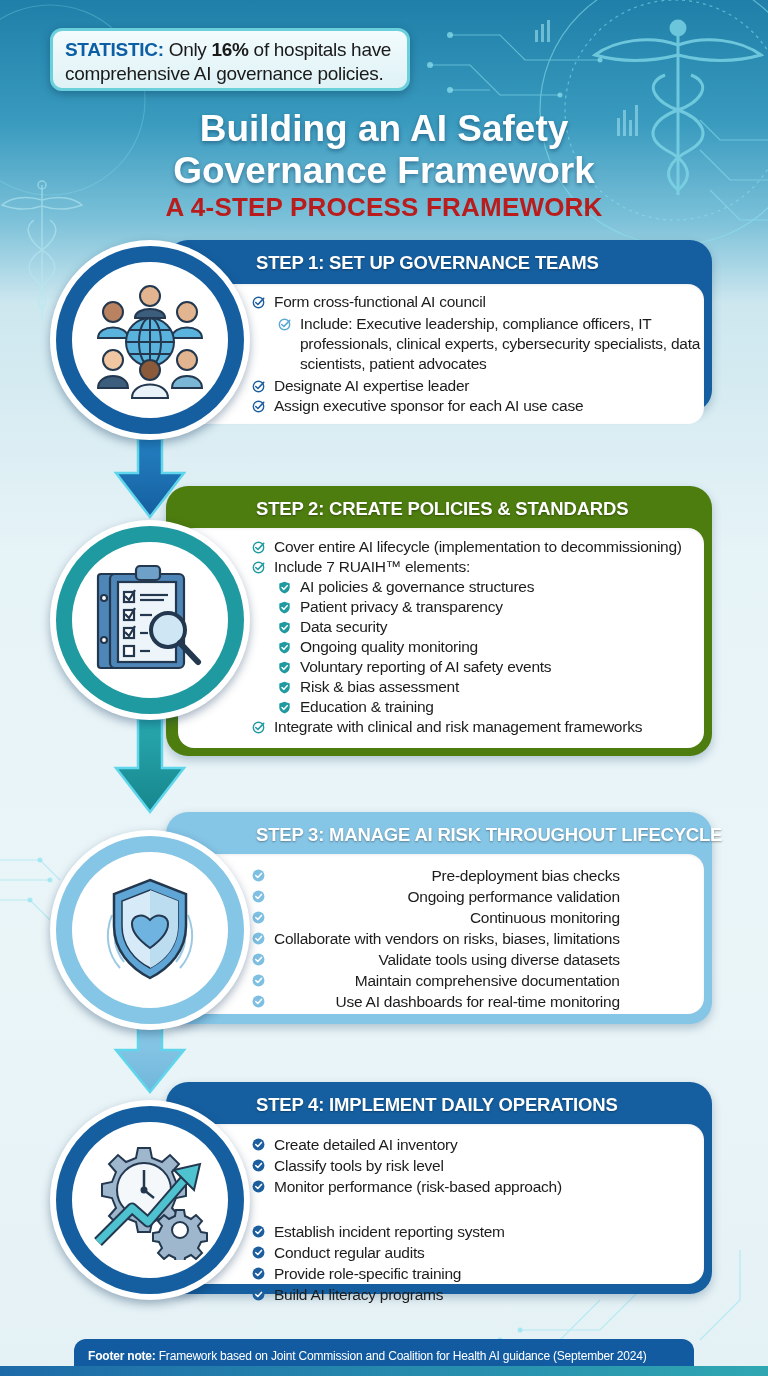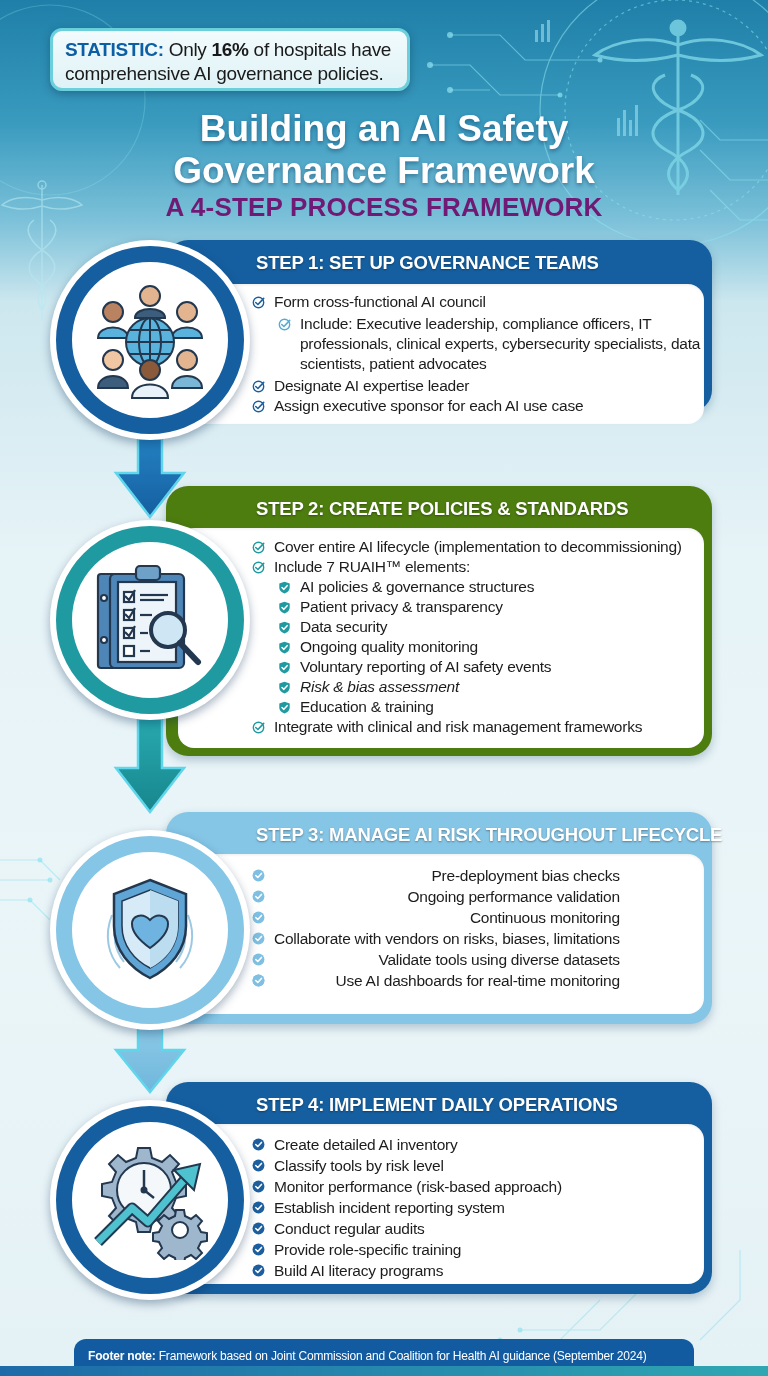--- a/index.html
+++ b/index.html
@@ -20,21 +20,21 @@
   }
   .stat-box .lbl { color: #0c5fa5; font-weight: 700; }
   .stat-box .num { font-weight: 700; }
   .title {
     position: absolute; left: 0; width: 768px; top: 108px; text-align: center;
     color: #ffffff; font-weight: 700; font-size: 37px; line-height: 42px;
     text-shadow: 0 2px 4px rgba(0,40,80,.45);
   }
   .subtitle {
     position: absolute; left: 0; width: 768px; top: 192px; text-align: center;
-    color: #701a75; font-weight: 700; font-size: 26px; letter-spacing: 0.2px;
+    color: #b91c1c; font-weight: 700; font-size: 26px; letter-spacing: 0.2px;
   }
   .step { position: absolute; }
   .panel {
     position: absolute; border-radius: 22px;
     box-shadow: 0 4px 10px rgba(0,50,90,.25);
   }
   .panel-head {
     position: absolute; left: 90px; top: 12px; color: #fff; font-weight: 700;
     font-size: 18.5px; letter-spacing: -0.2px; text-shadow: 0 1px 2px rgba(0,0,0,.35);
     white-space: nowrap;
@@ -230,21 +230,21 @@
           </svg><span>Patient privacy &amp; transparency</span></div>
       <div class="li" style="margin-left:26px;"><svg class="chk" style="color:#1f9aa0">
             <use href="#chk-shield"></use>
           </svg><span>Data security</span></div>
       <div class="li" style="margin-left:26px;"><svg class="chk" style="color:#1f9aa0">
             <use href="#chk-shield"></use>
           </svg><span>Ongoing quality monitoring</span></div>
       <div class="li" style="margin-left:26px;"><svg class="chk" style="color:#1f9aa0">
             <use href="#chk-shield"></use>
           </svg><span>Voluntary reporting of AI safety events</span></div>
-      <div class="li" style="margin-left:26px;font-style:italic;"><svg class="chk" style="color:#1f9aa0">
+      <div class="li" style="margin-left:26px;"><svg class="chk" style="color:#1f9aa0">
             <use href="#chk-shield"></use>
           </svg><span>Risk &amp; bias assessment</span></div>
       <div class="li" style="margin-left:26px;"><svg class="chk" style="color:#1f9aa0">
             <use href="#chk-shield"></use>
           </svg><span>Education &amp; training</span></div>
       <div class="li"><svg class="chk" style="color:#1f9aa0">
             <use href="#chk-outline"></use>
           </svg><span>Integrate with clinical and risk management frameworks</span></div>
     </div>
   </div>
@@ -301,21 +301,21 @@
             <use href="#chk-filled"></use>
           </svg><span>Continuous monitoring</span></div>
       <div class="li" style="line-height:21px;"><svg class="chk" style="color:#7fc0e2">
             <use href="#chk-filled"></use>
           </svg><span>Collaborate with vendors on risks, biases, limitations</span></div>
       <div class="li" style="line-height:21px;"><svg class="chk" style="color:#7fc0e2">
             <use href="#chk-filled"></use>
           </svg><span>Validate tools using diverse datasets</span></div>
       <div class="li" style="line-height:21px;"><svg class="chk" style="color:#7fc0e2">
             <use href="#chk-filled"></use>
-          </svg></div>
+          </svg><span>Maintain comprehensive documentation</span></div>
       <div class="li" style="line-height:21px;"><svg class="chk" style="color:#7fc0e2">
             <use href="#chk-filled"></use>
           </svg><span>Use AI dashboards for real-time monitoring</span></div>
     </div>
   </div>
   <svg class="arrow" style="left:110px;top:990px;" width="80" height="110" viewBox="0 0 80 110">
     <defs>
         <linearGradient id="a3" x1="0" y1="0" x2="0" y2="1">
           <stop offset="0" stop-color="#9dd3ec"></stop>
           <stop offset="1" stop-color="#6fb7dc"></stop>
@@ -347,21 +347,21 @@
     <div class="list" style="top:52px;">
       <div class="li" style="line-height:21px;"><svg class="chk" style="color:#1d5f9e">
             <use href="#chk-filled"></use>
           </svg><span>Create detailed AI inventory</span></div>
       <div class="li" style="line-height:21px;"><svg class="chk" style="color:#1d5f9e">
             <use href="#chk-filled"></use>
           </svg><span>Classify tools by risk level</span></div>
       <div class="li" style="line-height:21px;"><svg class="chk" style="color:#1d5f9e">
             <use href="#chk-filled"></use>
           </svg><span>Monitor performance (risk-based approach)</span></div>
-      <div class="li" style="line-height:21px;"><svg class="chk" style="color:#1d5f9e">
+      <div class="li" style="line-height:21px;margin-top:24px;"><svg class="chk" style="color:#1d5f9e">
             <use href="#chk-filled"></use>
           </svg><span>Establish incident reporting system</span></div>
       <div class="li" style="line-height:21px;"><svg class="chk" style="color:#1d5f9e">
             <use href="#chk-filled"></use>
           </svg><span>Conduct regular audits</span></div>
       <div class="li" style="line-height:21px;"><svg class="chk" style="color:#1d5f9e">
             <use href="#chk-filled"></use>
           </svg><span>Provide role-specific training</span></div>
       <div class="li" style="line-height:21px;"><svg class="chk" style="color:#1d5f9e">
             <use href="#chk-filled"></use>

